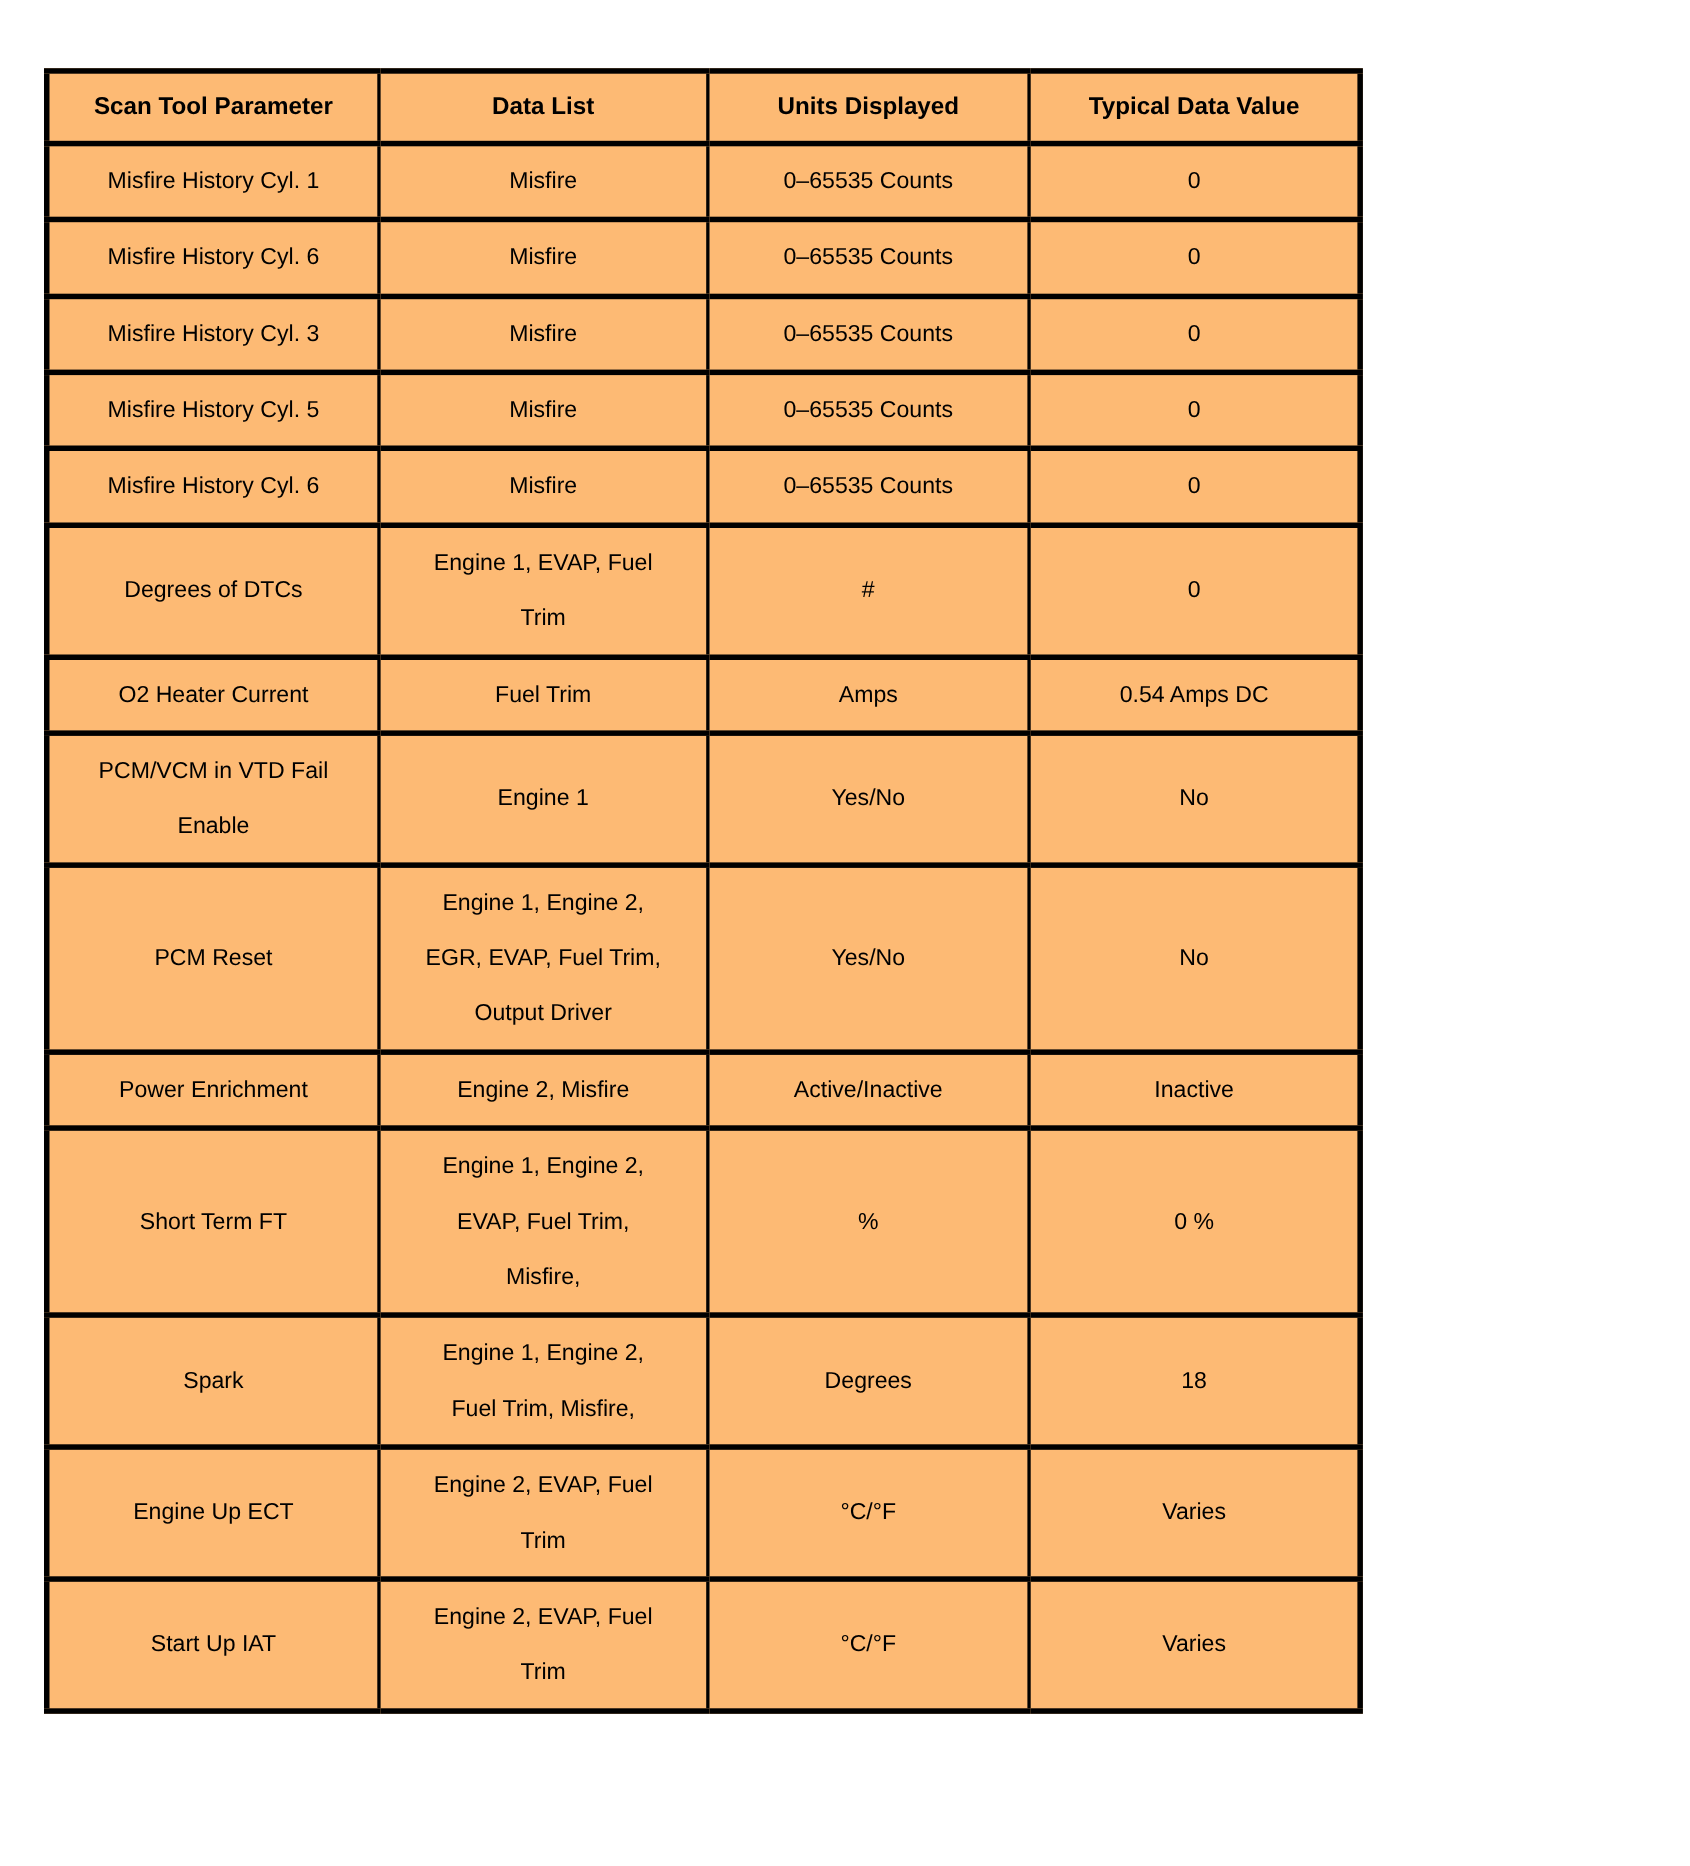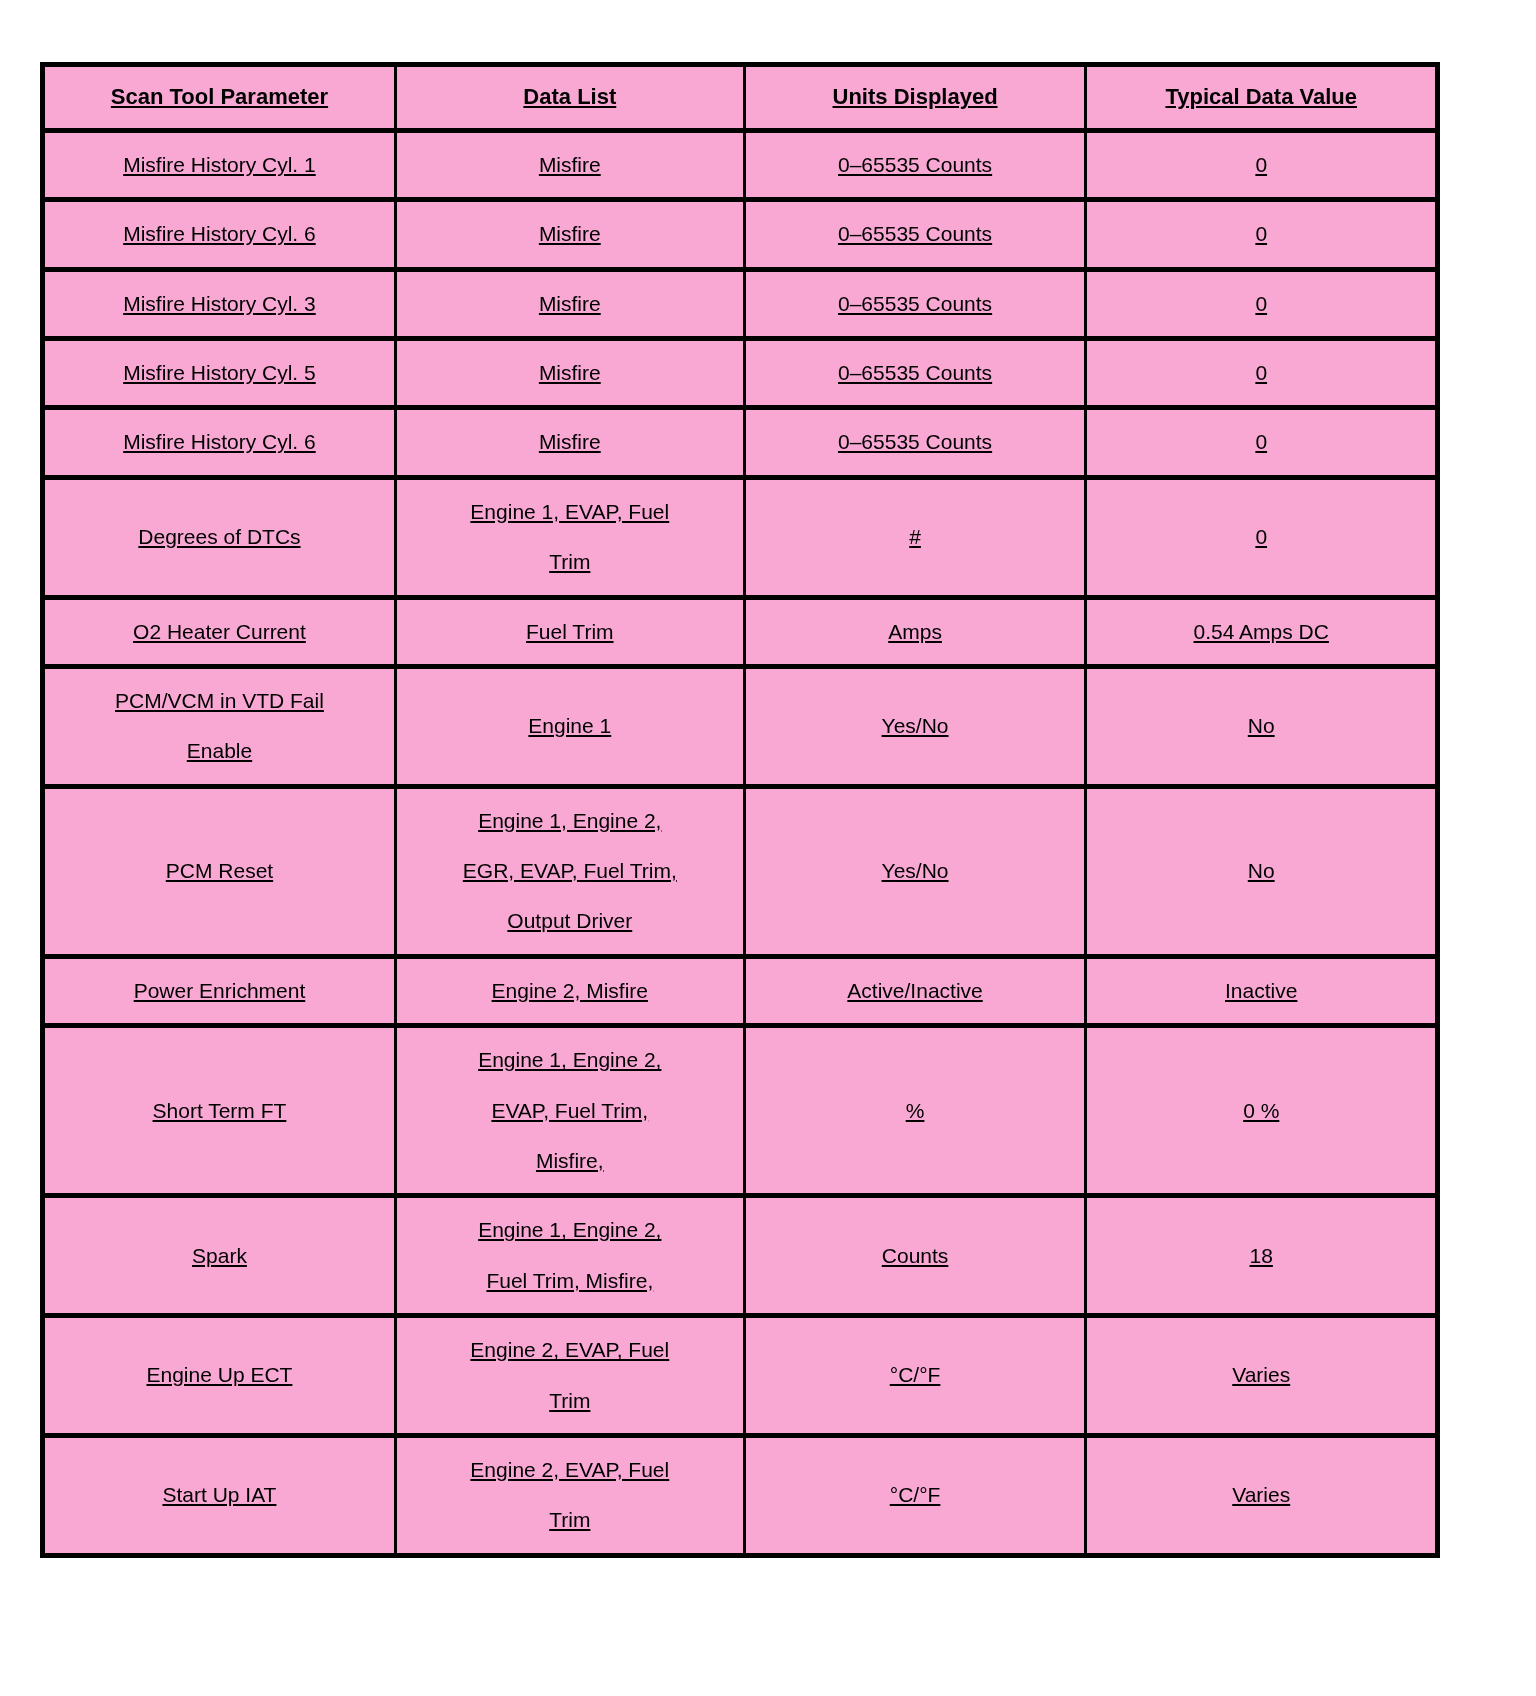--- a/index.html
+++ b/index.html
@@ -13,24 +13,23 @@
   }
   .page {
     width: 1536px;
     height: 1696px;
     background: #ffffff;
     box-sizing: border-box;
     padding: 62px 39px 0 40px;
   }
   table.scan-table {
     border-collapse: collapse;
-    width: 1400px;
+    width: 1199px;
     table-layout: fixed;
-    background: #f9a8d4;
-    text-decoration: underline;
+    background: #fdba74;
   }
   table.scan-table th,
   table.scan-table td {
     border-left: 3px solid #000000;
     border-right: 3px solid #000000;
     border-top: 5px solid #000000;
     border-bottom: 5px solid #000000;
     text-align: center;
     vertical-align: middle;
     font-size: 21px;
@@ -137,21 +136,21 @@
           <td>Engine 1, Engine 2,
 EVAP, Fuel Trim,
 Misfire,</td>
           <td>%</td>
           <td>0 %</td>
         </tr>
         <tr>
           <td>Spark</td>
           <td>Engine 1, Engine 2,
 Fuel Trim, Misfire,</td>
-          <td>Counts</td>
+          <td>Degrees</td>
           <td>18</td>
         </tr>
         <tr>
           <td>Engine Up ECT</td>
           <td>Engine 2, EVAP, Fuel
 Trim</td>
           <td>°C/°F</td>
           <td>Varies</td>
         </tr>
         <tr>

